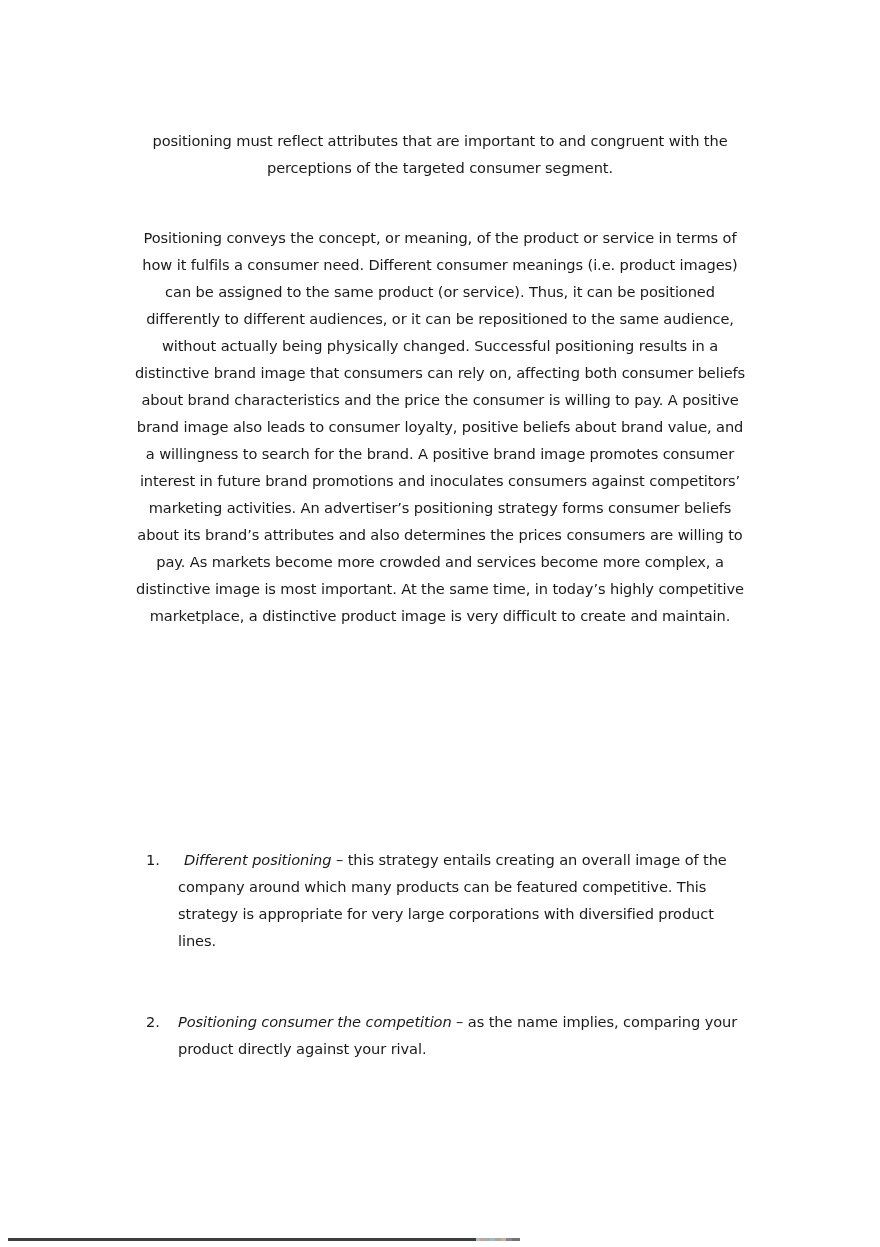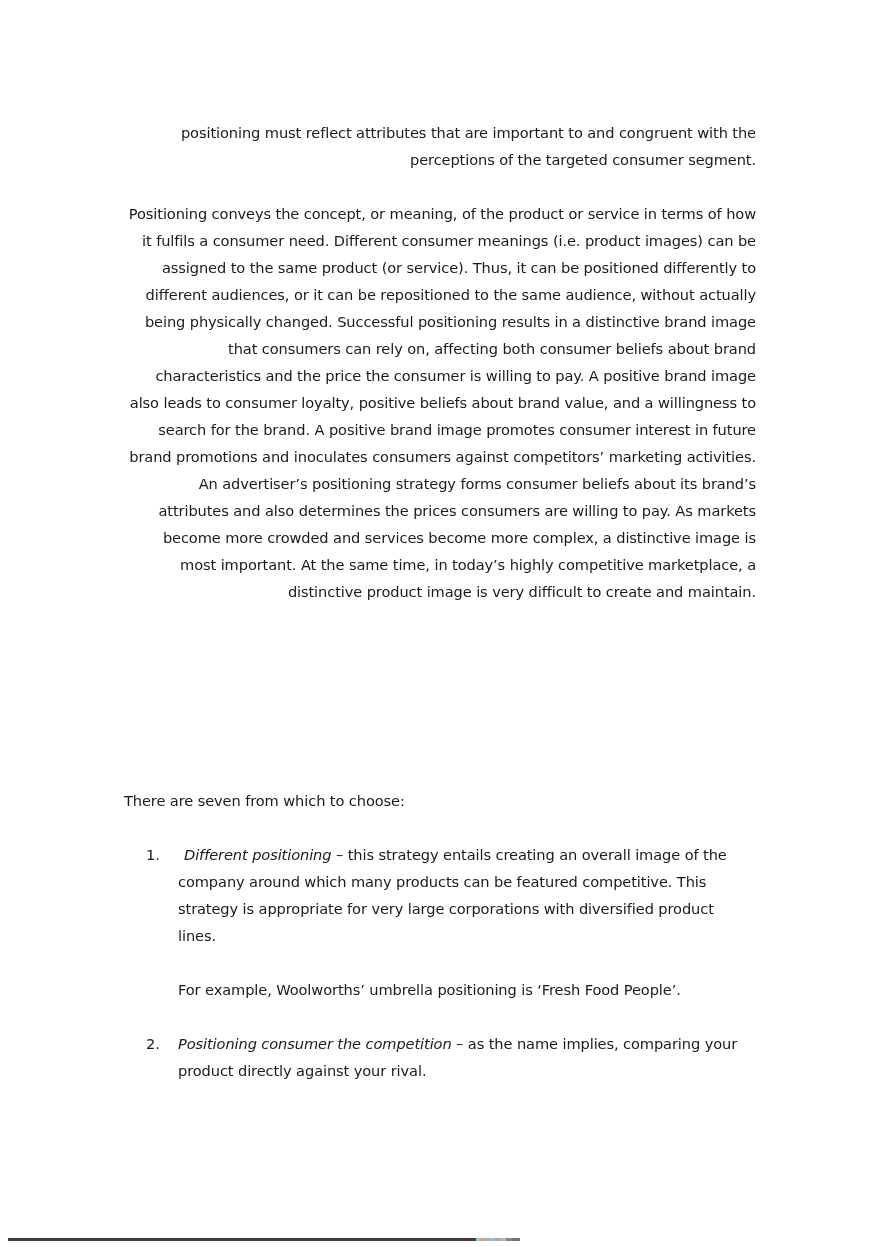--- a/index.html
+++ b/index.html
@@ -26,22 +26,22 @@
     position: absolute;
     left: 124px;
     top: 0;
     width: 632px;
   }
 
   
   .para {
     font-size: 14.6px;
     line-height: 27px;
-    text-align: right;
-    margin: 0;
+    text-align: center;
+    margin: 8px;
     color: #1a1a1a;
     letter-spacing: -0.1px;
   }
 
   .spacer-para {
     height: 27px;
   }
 
   
   .big-gap {
@@ -157,33 +157,31 @@
 
     <p class="para">positioning must reflect attributes that are important to and congruent with the perceptions of the targeted consumer segment.</p>
 
     <div class="spacer-para"></div>
 
     <p class="para">Positioning conveys the concept, or meaning, of the product or service in terms of how it fulfils a consumer need. Different consumer meanings (i.e. product images) can be assigned to the same product (or service). Thus, it can be positioned differently to different audiences, or it can be repositioned to the same audience, without actually being physically changed. Successful positioning results in a distinctive brand image that consumers can rely on, affecting both consumer beliefs about brand characteristics and the price the consumer is willing to pay. A positive brand image also leads to consumer loyalty, positive beliefs about brand value, and a willingness to search for the brand. A positive brand image promotes consumer interest in future brand promotions and inoculates consumers against competitors’ marketing activities. An advertiser’s positioning strategy forms consumer beliefs about its brand’s attributes and also determines the prices consumers are willing to pay. As markets become more crowded and services become more complex, a distinctive image is most important. At the same time, in today’s highly competitive marketplace, a distinctive product image is very difficult to create and maintain.</p>
 
     <div class="big-gap"></div>
 
 
-    <p class="q-intro">There are seven from which to choose:</p>
 
     <div class="gap-27"></div>
 
     <ul class="list">
 
       <li class="list-item">
         <span class="list-marker">1.</span><span class="lead-space"></span><em class="term">Different positioning</em><span> – this strategy entails creating an overall image of the company around which many products can be featured competitive. This strategy is appropriate for very large corporations with diversified product lines.</span>
       </li>
 
       <div class="gap-27"></div>
 
-      <p class="sub-para">For example, Woolworths’ umbrella positioning is ‘Fresh Food People’.</p>
 
       <div class="gap-27"></div>
 
       <li class="list-item">
         <span class="list-marker">2.</span><em class="term">Positioning consumer the competition</em><span> – as the name implies, comparing your product directly against your rival.</span>
       </li>
 
     </ul>
   </div>
 

